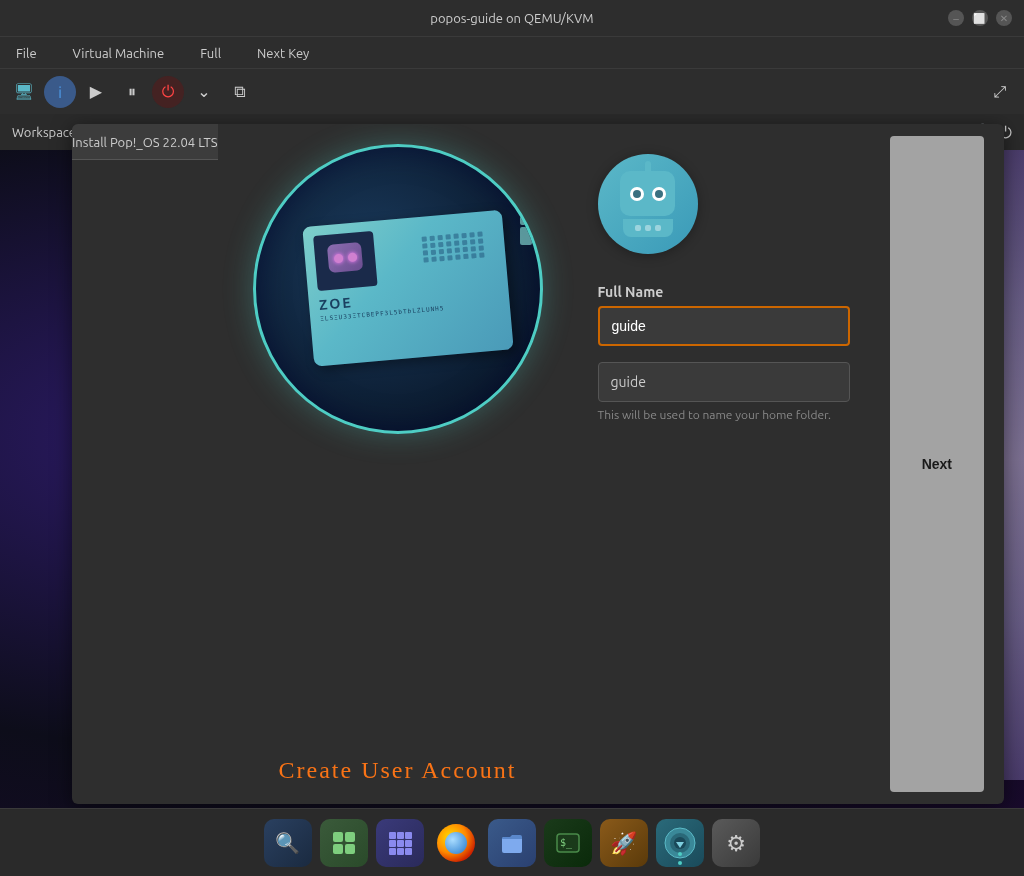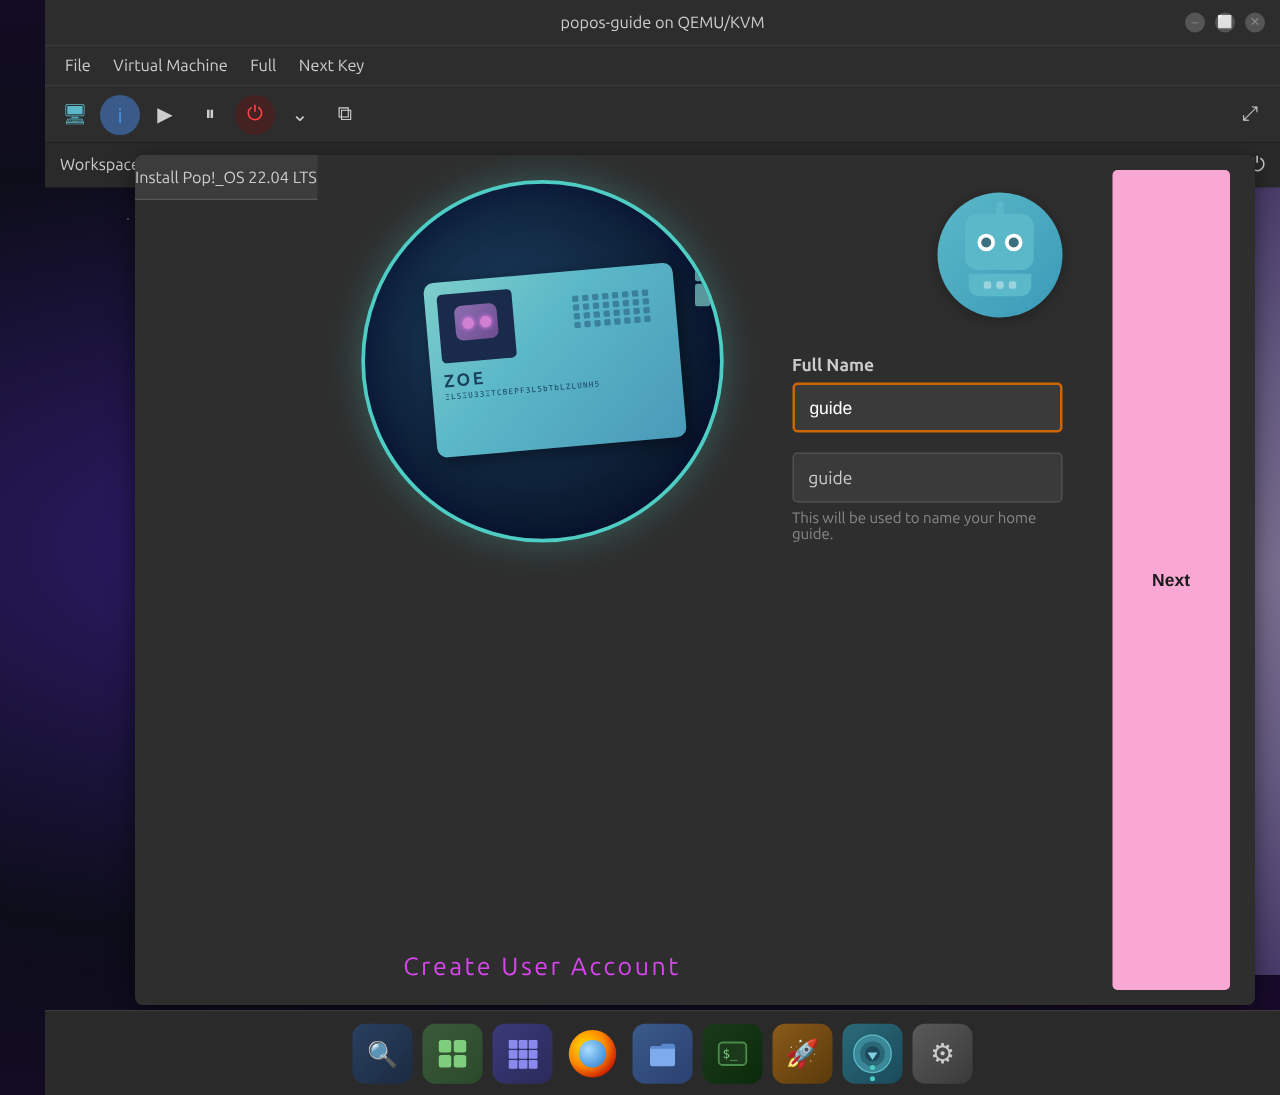--- a/index.html
+++ b/index.html
@@ -47,21 +47,20 @@
       opacity: 0.6;
     }
 
     
     .window {
       position: absolute;
       inset: 0;
       z-index: 2;
       display: flex;
       flex-direction: column;
-      margin-left: 36px;
     }
 
     
     .title-bar {
       background: #2d2d2d;
       height: 36px;
       display: flex;
       align-items: center;
       padding: 0 12px;
       flex-shrink: 0;
@@ -92,21 +91,21 @@
       background: #555;
     }
 
     
     .menu-bar {
       background: #2d2d2d;
       height: 32px;
       display: flex;
       align-items: center;
       padding: 0 8px;
-      gap: 2px;
+      gap: 20px;
       flex-shrink: 0;
       border-top: 1px solid #3a3a3a;
     }
     .menu-item {
       color: #cccccc;
       font-size: 13px;
       padding: 4px 8px;
       border-radius: 3px;
       cursor: pointer;
     }
@@ -337,32 +336,33 @@
       gap: 2px;
     }
     .card-tab {
       width: 12px;
       height: 18px;
       background: rgba(126, 206, 202, 0.7);
       border-radius: 2px;
     }
 
     .page-label {
-      font-size: 20px;
-      color: #d946ef;
+      font-size: 24px;
+      color: #f97316;
       letter-spacing: 2px;
       margin-top: 20px;
+      font-family: Liberation Serif, serif;
     }
 
     
     .installer-right {
       flex: 1;
       display: flex;
       flex-direction: column;
-      align-items: flex-end;
+      align-items: flex-start;
       padding-top: 10px;
     }
 
     
     .robot-avatar {
       width: 100px;
       height: 100px;
       border-radius: 50%;
       background: linear-gradient(135deg, #5bb8c8, #3a9ab8);
       display: flex;
@@ -472,21 +472,21 @@
     }
 
     
     .installer-footer {
       padding: 12px 20px;
       display: flex;
       justify-content: flex-end;
       flex-shrink: 0;
     }
     .next-btn {
-      background: #f9a8d4;
+      background: #a3a3a3;
       color: #1a1a1a;
       border: none;
       border-radius: 4px;
       padding: 8px 32px;
       font-size: 14px;
       font-weight: bold;
       cursor: pointer;
       min-width: 88px;
     }
 
@@ -679,21 +679,21 @@
 
           <div class="form-group">
             <label class="form-label">Full Name</label>
             <input class="form-input" type="text" value="guide" style="">
           </div>
 
           <div class="form-group">
             <div class="form-input-readonly">
               <span>guide</span>
             </div>
-            <div class="form-hint">This will be used to name your home guide.</div>
+            <div class="form-hint">This will be used to name your home folder.</div>
           </div>
         </div>
       </div>
 
       <div class="installer-footer">
         <button class="next-btn">Next</button>
       </div>
     </div>
 
     <div class="taskbar">

